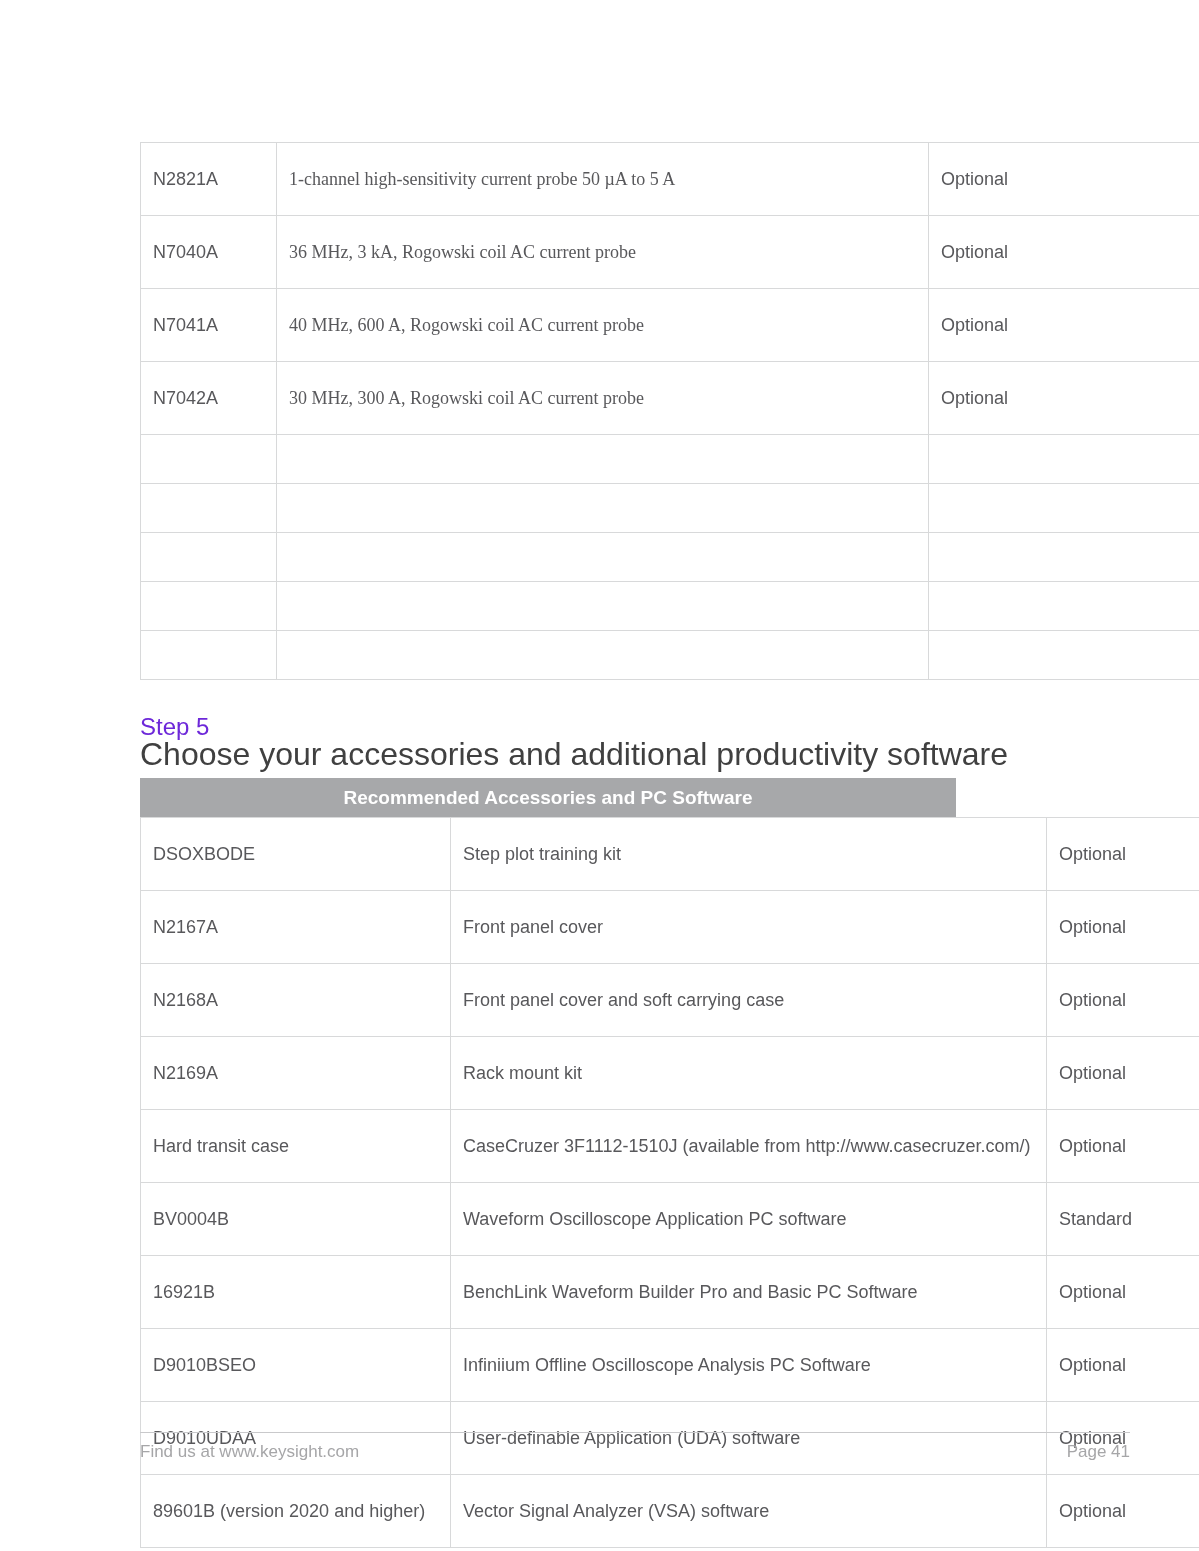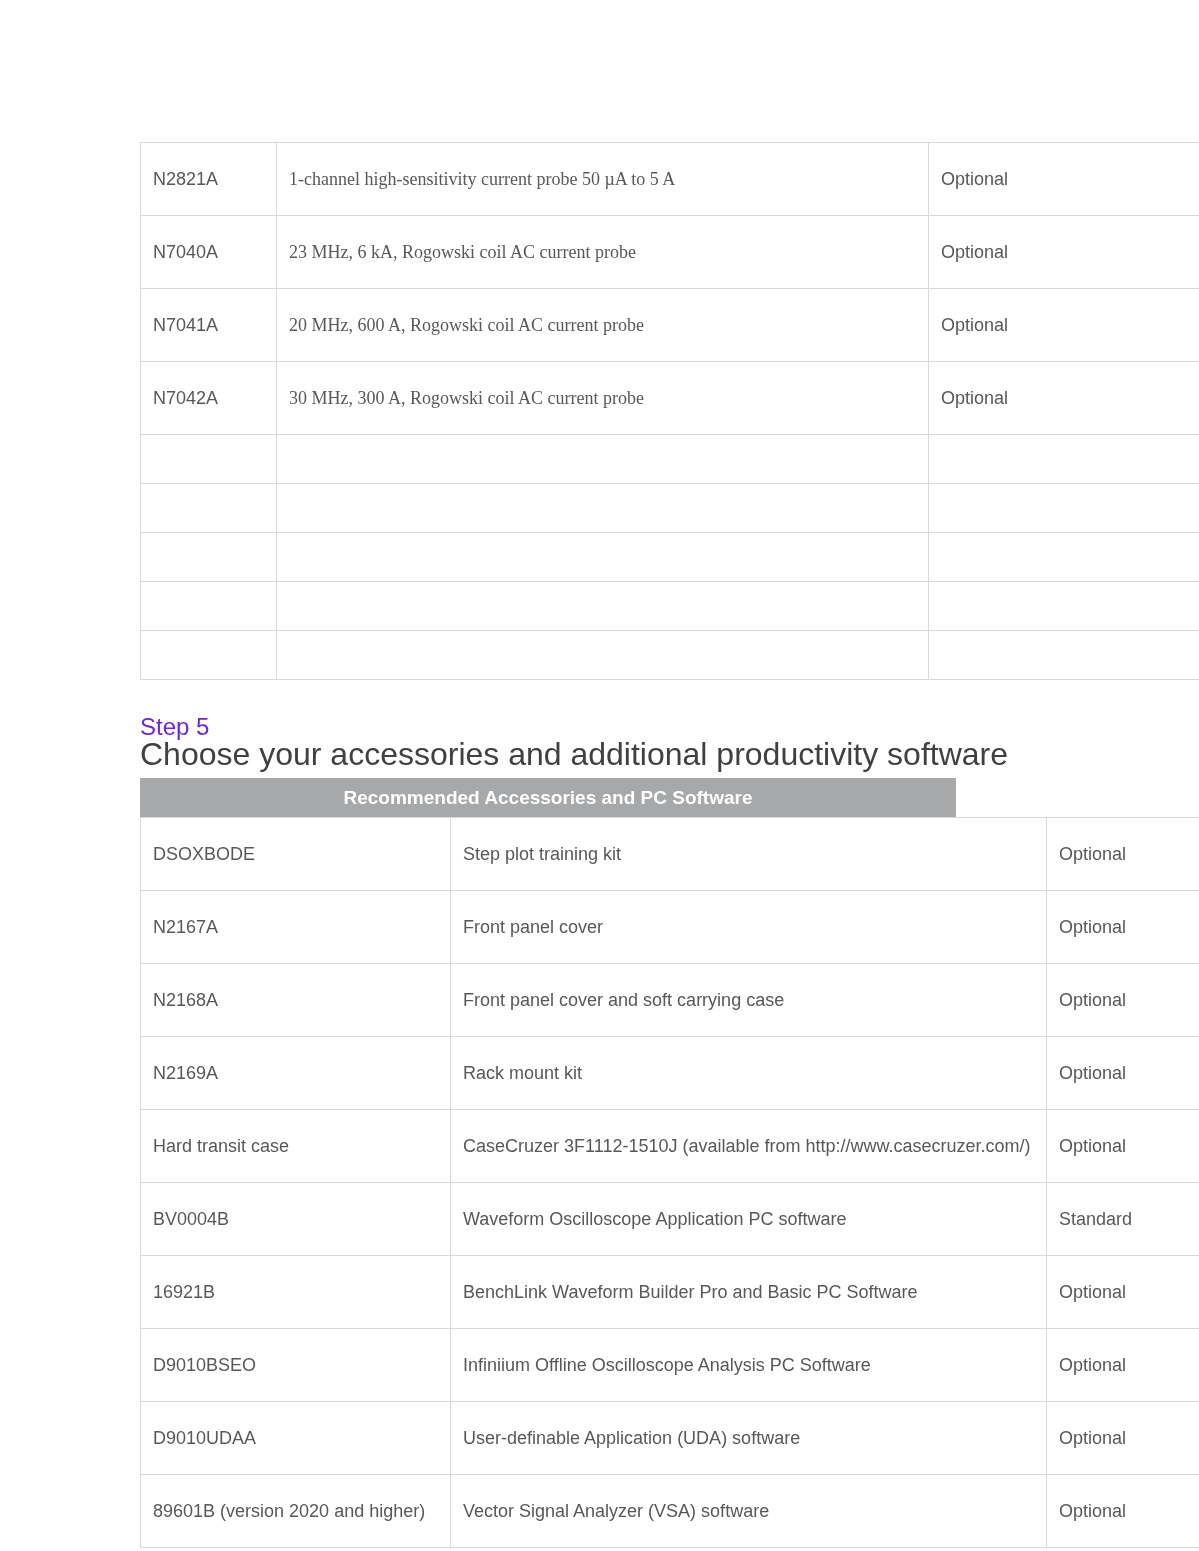--- a/index.html
+++ b/index.html
@@ -100,27 +100,27 @@
         <tbody>
 
             <tr>
               <td class="c-part">N2821A</td>
               <td class="c-desc">1-channel high-sensitivity current probe 50 µA to 5 A</td>
               <td class="c-status">Optional</td>
             </tr>
 
             <tr>
               <td class="c-part">N7040A</td>
-              <td class="c-desc">23 MHz, 6 kA, Rogowski coil AC current probe</td>
+              <td class="c-desc">36 MHz, 3 kA, Rogowski coil AC current probe</td>
               <td class="c-status">Optional</td>
             </tr>
 
             <tr>
               <td class="c-part">N7041A</td>
-              <td class="c-desc">20 MHz, 600 A, Rogowski coil AC current probe</td>
+              <td class="c-desc">40 MHz, 600 A, Rogowski coil AC current probe</td>
               <td class="c-status">Optional</td>
             </tr>
 
             <tr>
               <td class="c-part">N7042A</td>
               <td class="c-desc">30 MHz, 300 A, Rogowski coil AC current probe</td>
               <td class="c-status">Optional</td>
             </tr>
 
             <tr>
@@ -221,13 +221,20 @@
           <tr class="single">
             <td class="c-part">89601B (version 2020 and higher)</td>
             <td class="c-desc">Vector Signal Analyzer (VSA) software</td>
             <td class="c-status">Optional</td>
           </tr>
         </tbody>
     </table>
 
   </div>
 
+  <div id="footer">
+    <div class="rule"></div>
+    <div class="row">
+      <span>Find us at www.keysight.com</span>
+      <span>Page 41</span>
+    </div>
+  </div>
 </div>
 
 </body></html>

